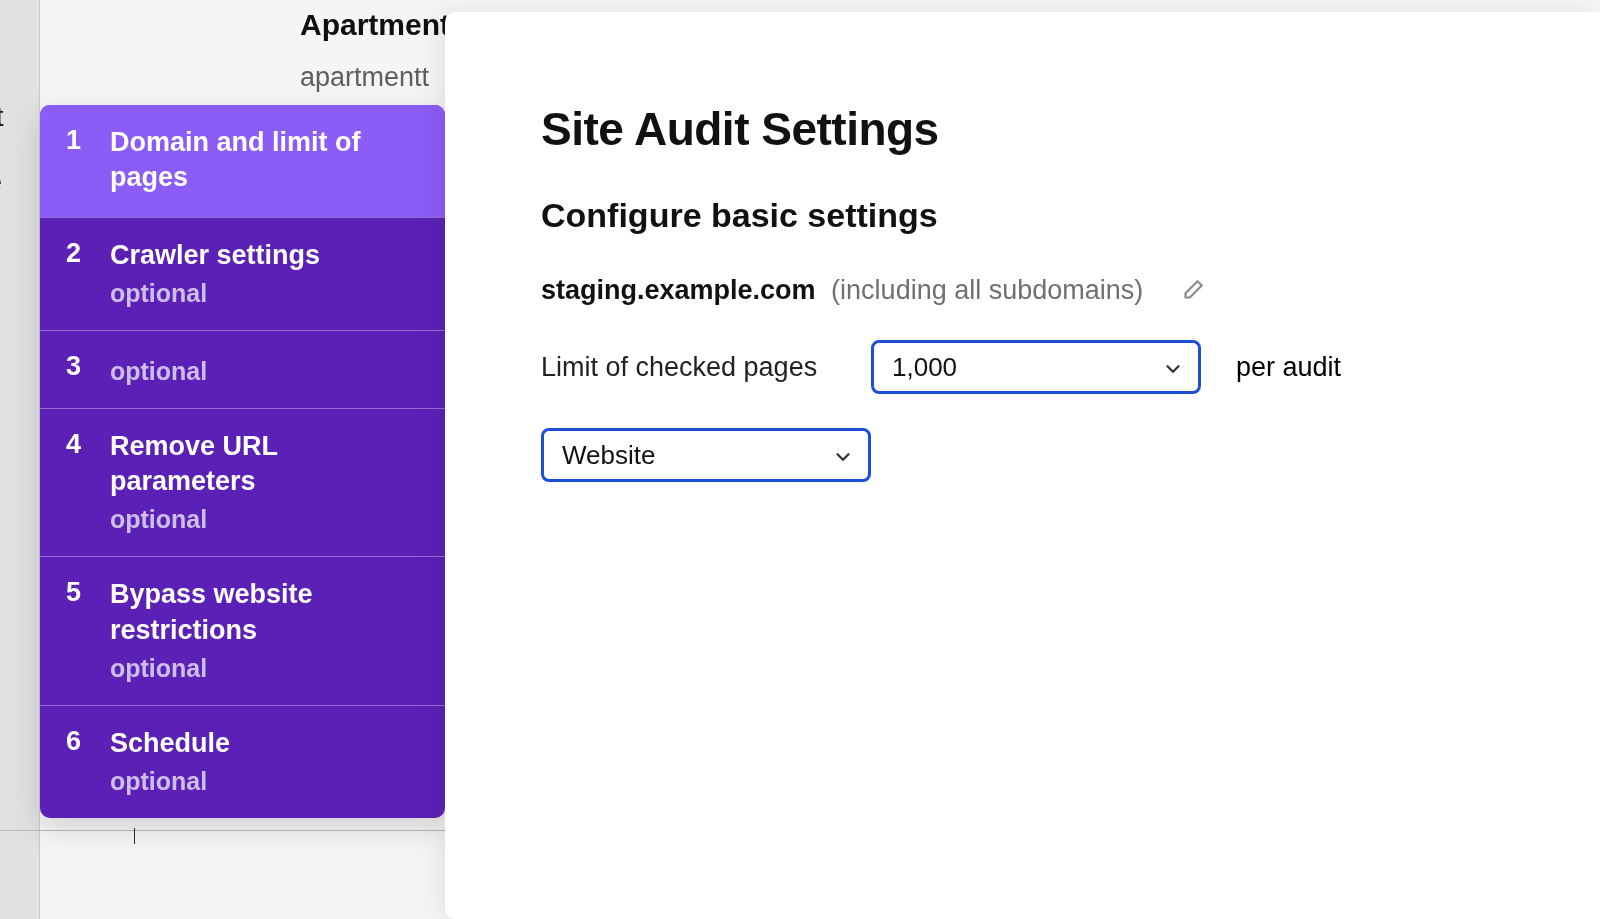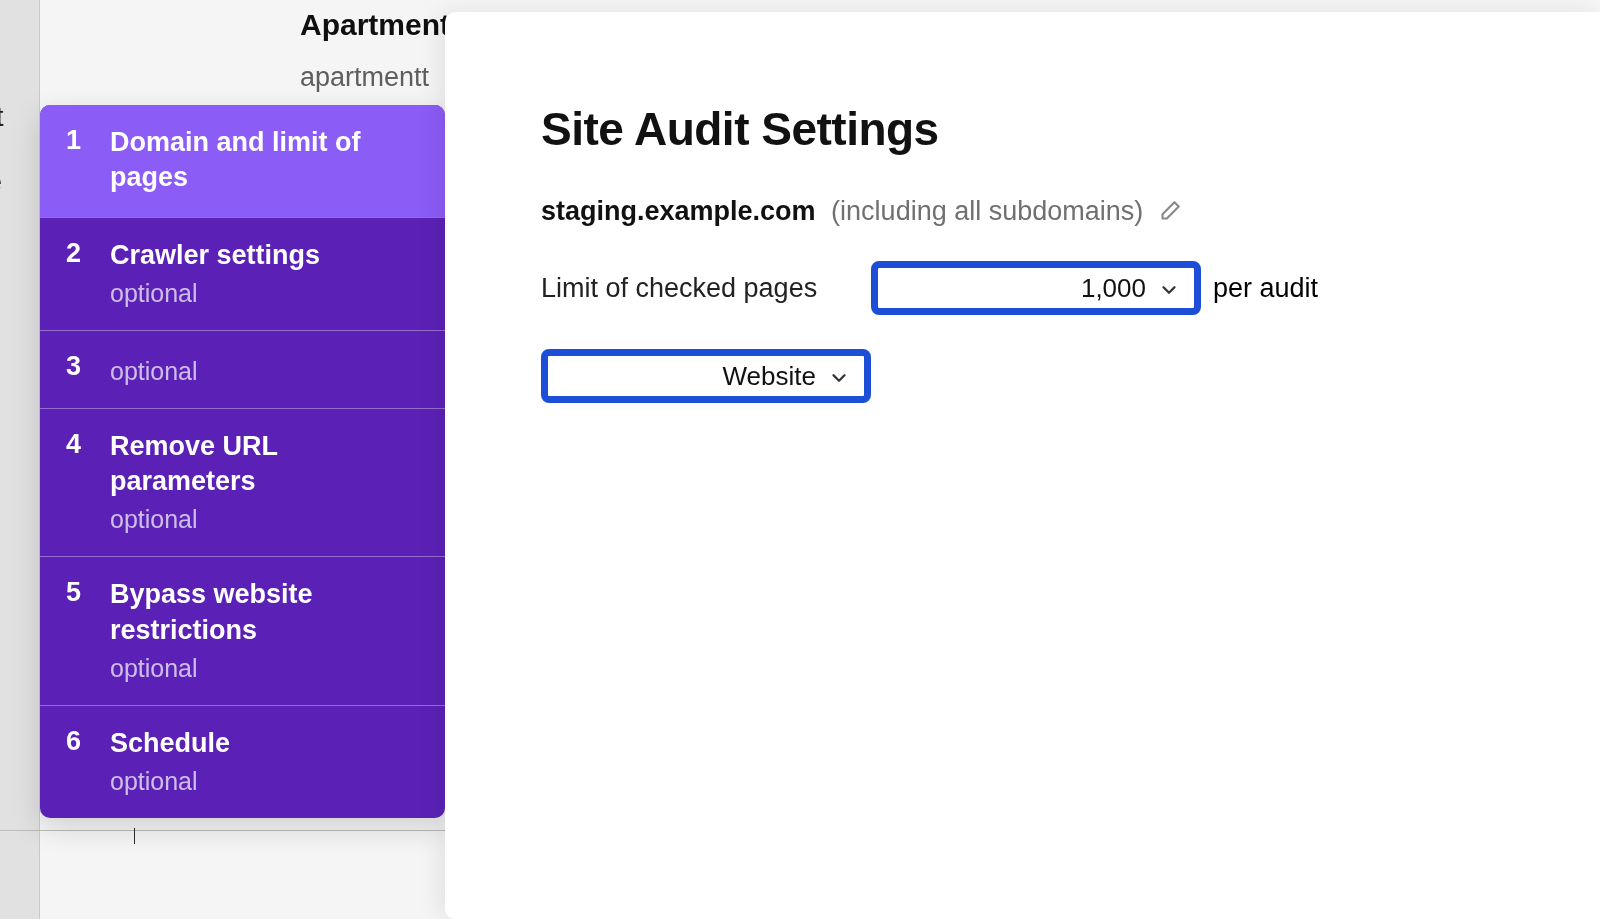--- a/index.html
+++ b/index.html
@@ -90,21 +90,21 @@
   }
   .step .lbl {
     font-size: 27px;
     font-weight: 700;
     line-height: 1.3;
   }
   .step .opt {
     display: block;
     margin-top: 6px;
     font-size: 25px;
-    font-weight: 400;
+    font-weight: 700;
     color: rgba(255,255,255,0.7);
   }
 
   
   .panel {
     position: absolute;
     left: 445px;
     top: 0;
     right: 0;
     bottom: 0;
@@ -134,44 +134,43 @@
   }
   .row .flabel {
     flex: none;
     width: 330px;
     font-size: 27px;
     color: #222;
   }
   .row .fval {
     display: flex;
     align-items: center;
-    gap: 12px;
+    gap: 35px;
     font-size: 27px;
   }
   .domain-strong { font-weight: 700; }
   .domain-note { color: #707070; margin-left: 8px; }
   .edit-icon {
     width: 28px; height: 28px;
     display: inline-flex; align-items:center; justify-content:center;
     color: #8a8a8a; cursor:pointer;
   }
   .select {
     position: relative;
     min-width: 330px;
     height: 54px;
-    border: 7px solid #1d4ed8;
+    border: 3px solid #1d4ed8;
     border-radius: 8px;
     background: #fff;
     display: flex;
     align-items: center;
     padding: 0 48px 0 18px;
     font-size: 26px;
     color: #111;
     cursor: pointer;
-    justify-content: flex-end;
   }
   .select .chevron {
     position: absolute;
     right: 14px; top: 50%;
     transform: translateY(-50%);
     width: 22px; height: 22px;
     color: #333;
   }
   .suffix { font-size: 27px; color: #000000; }
 </style>
@@ -232,20 +231,21 @@
     <div class="num">6</div>
     <div>
       <div class="lbl">Schedule</div>
       <span class="opt">optional</span>
     </div>
   </div>
 </div>
 
 <div class="panel">
   <h1 class="title">Site Audit Settings</h1>
+  <h2 class="subtitle">Configure basic settings</h2>
 
   <div class="form">
 
     <div class="row">
       <div class="fval">
         <span>
           <span class="domain-strong">staging.example.com</span>
           <span class="domain-note">(including all subdomains)</span>
         </span>
         <span class="edit-icon">

